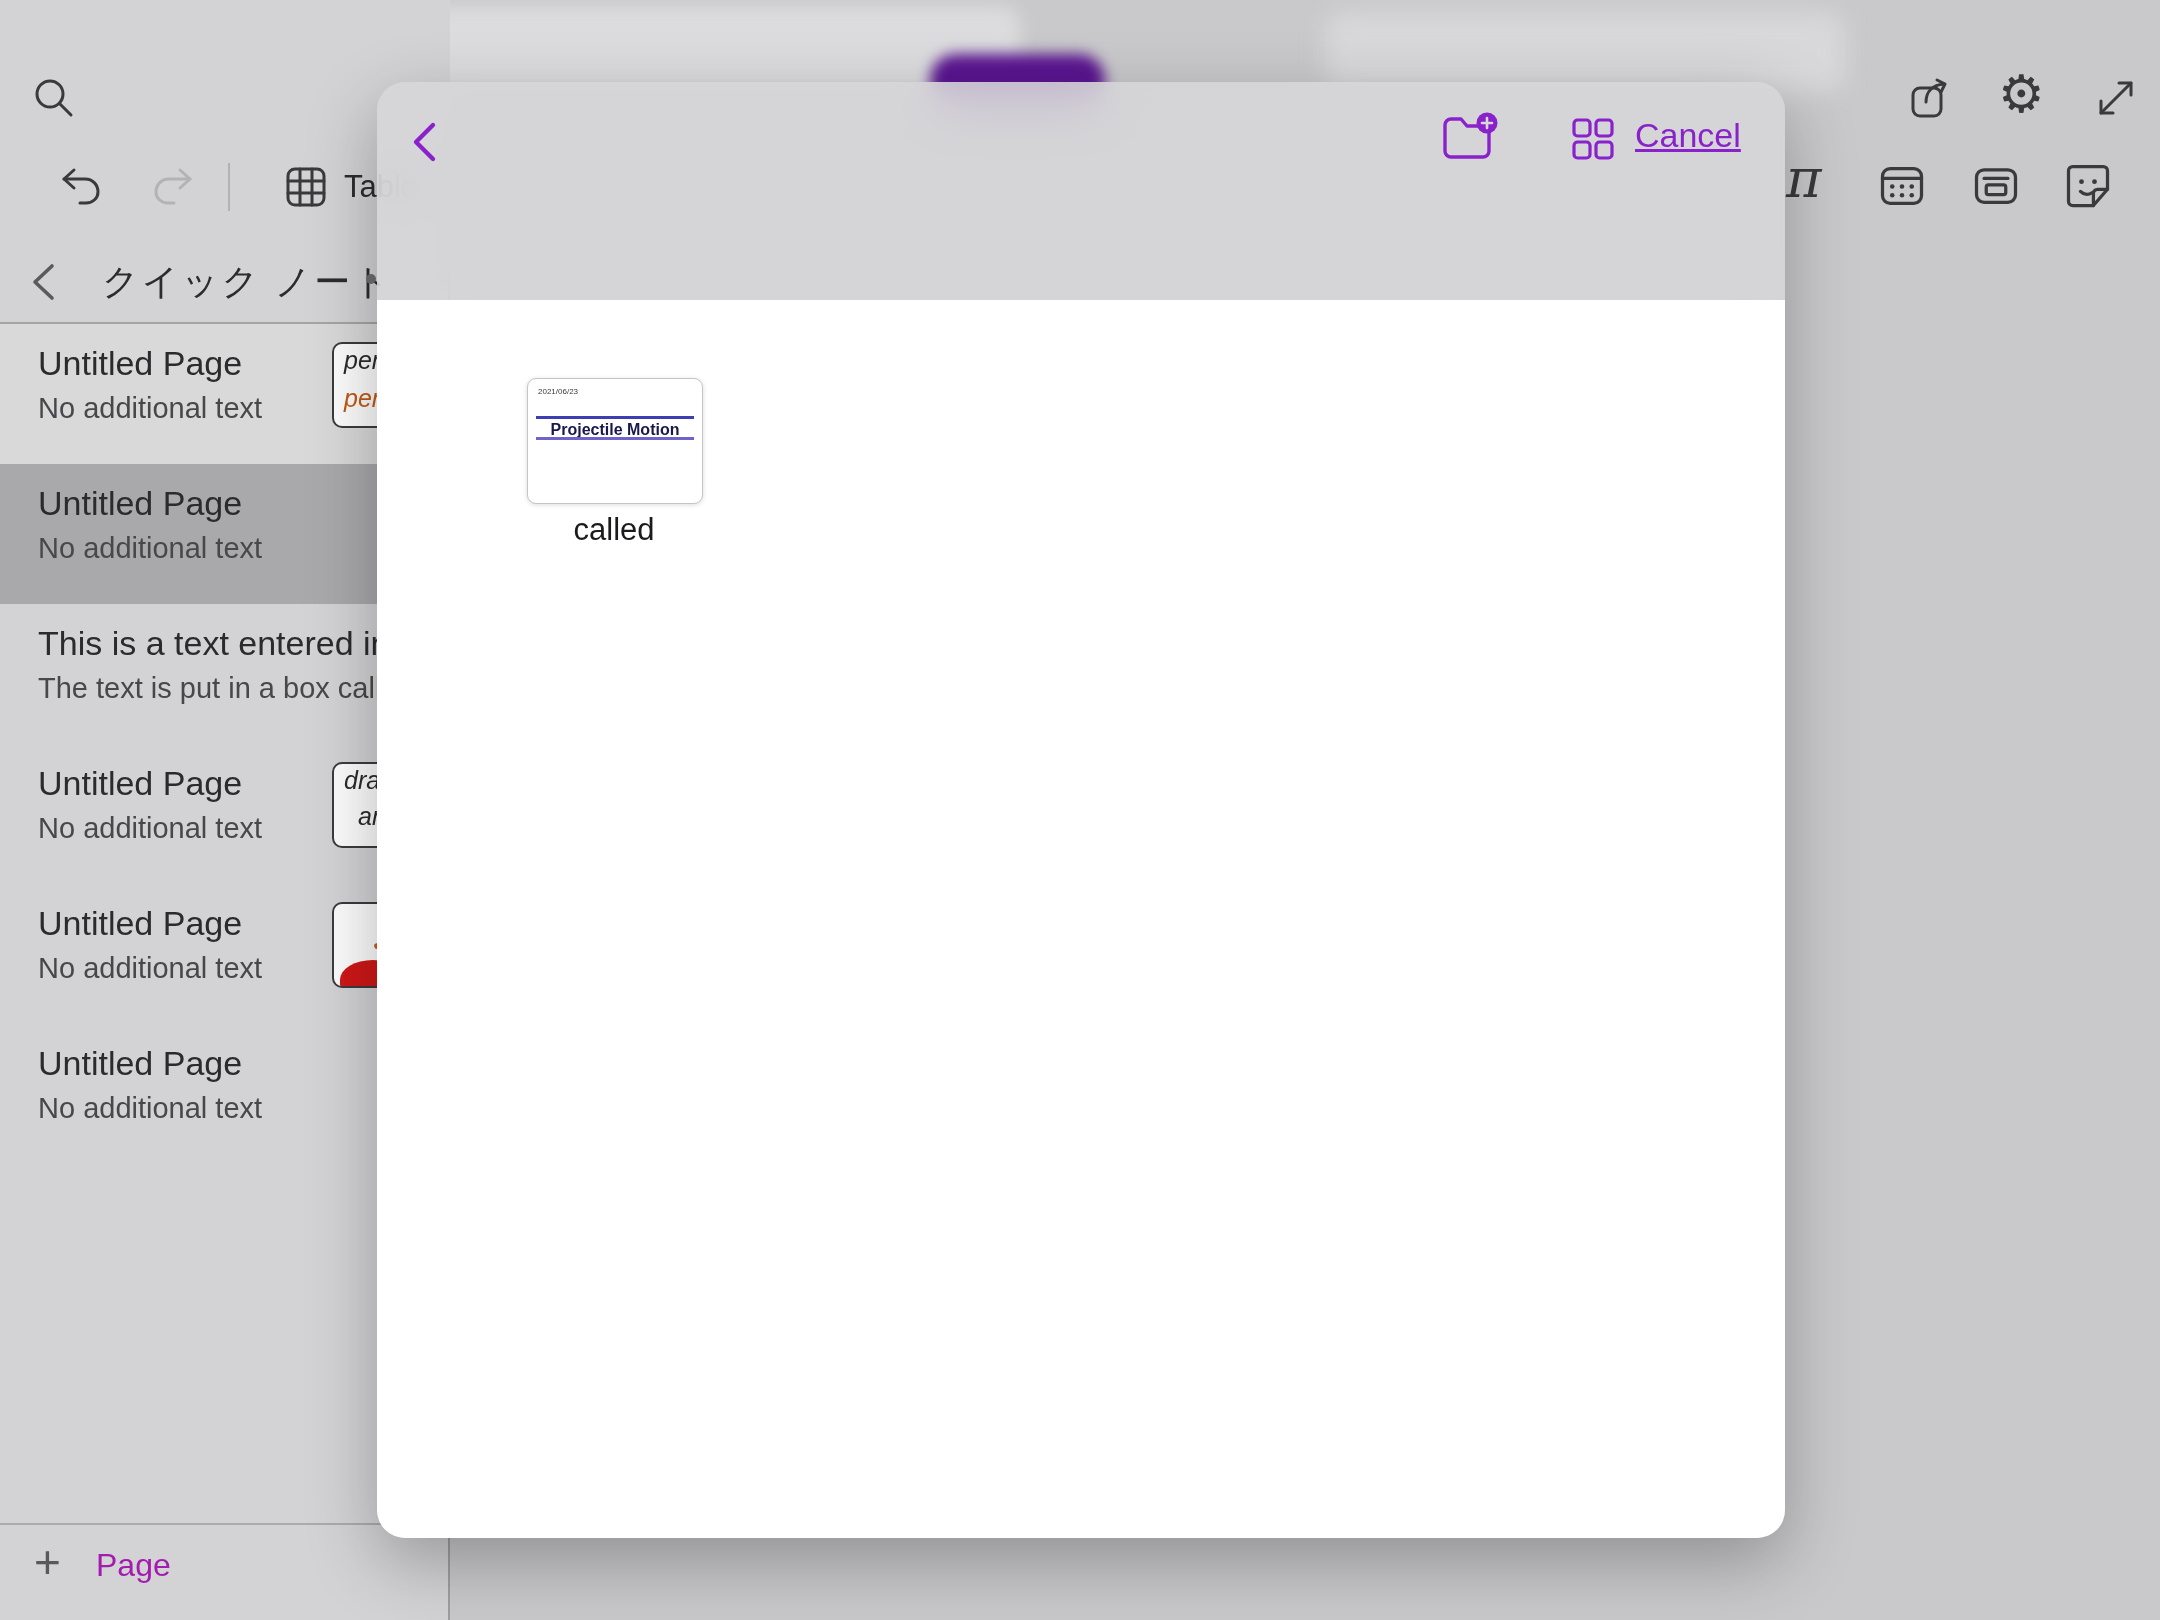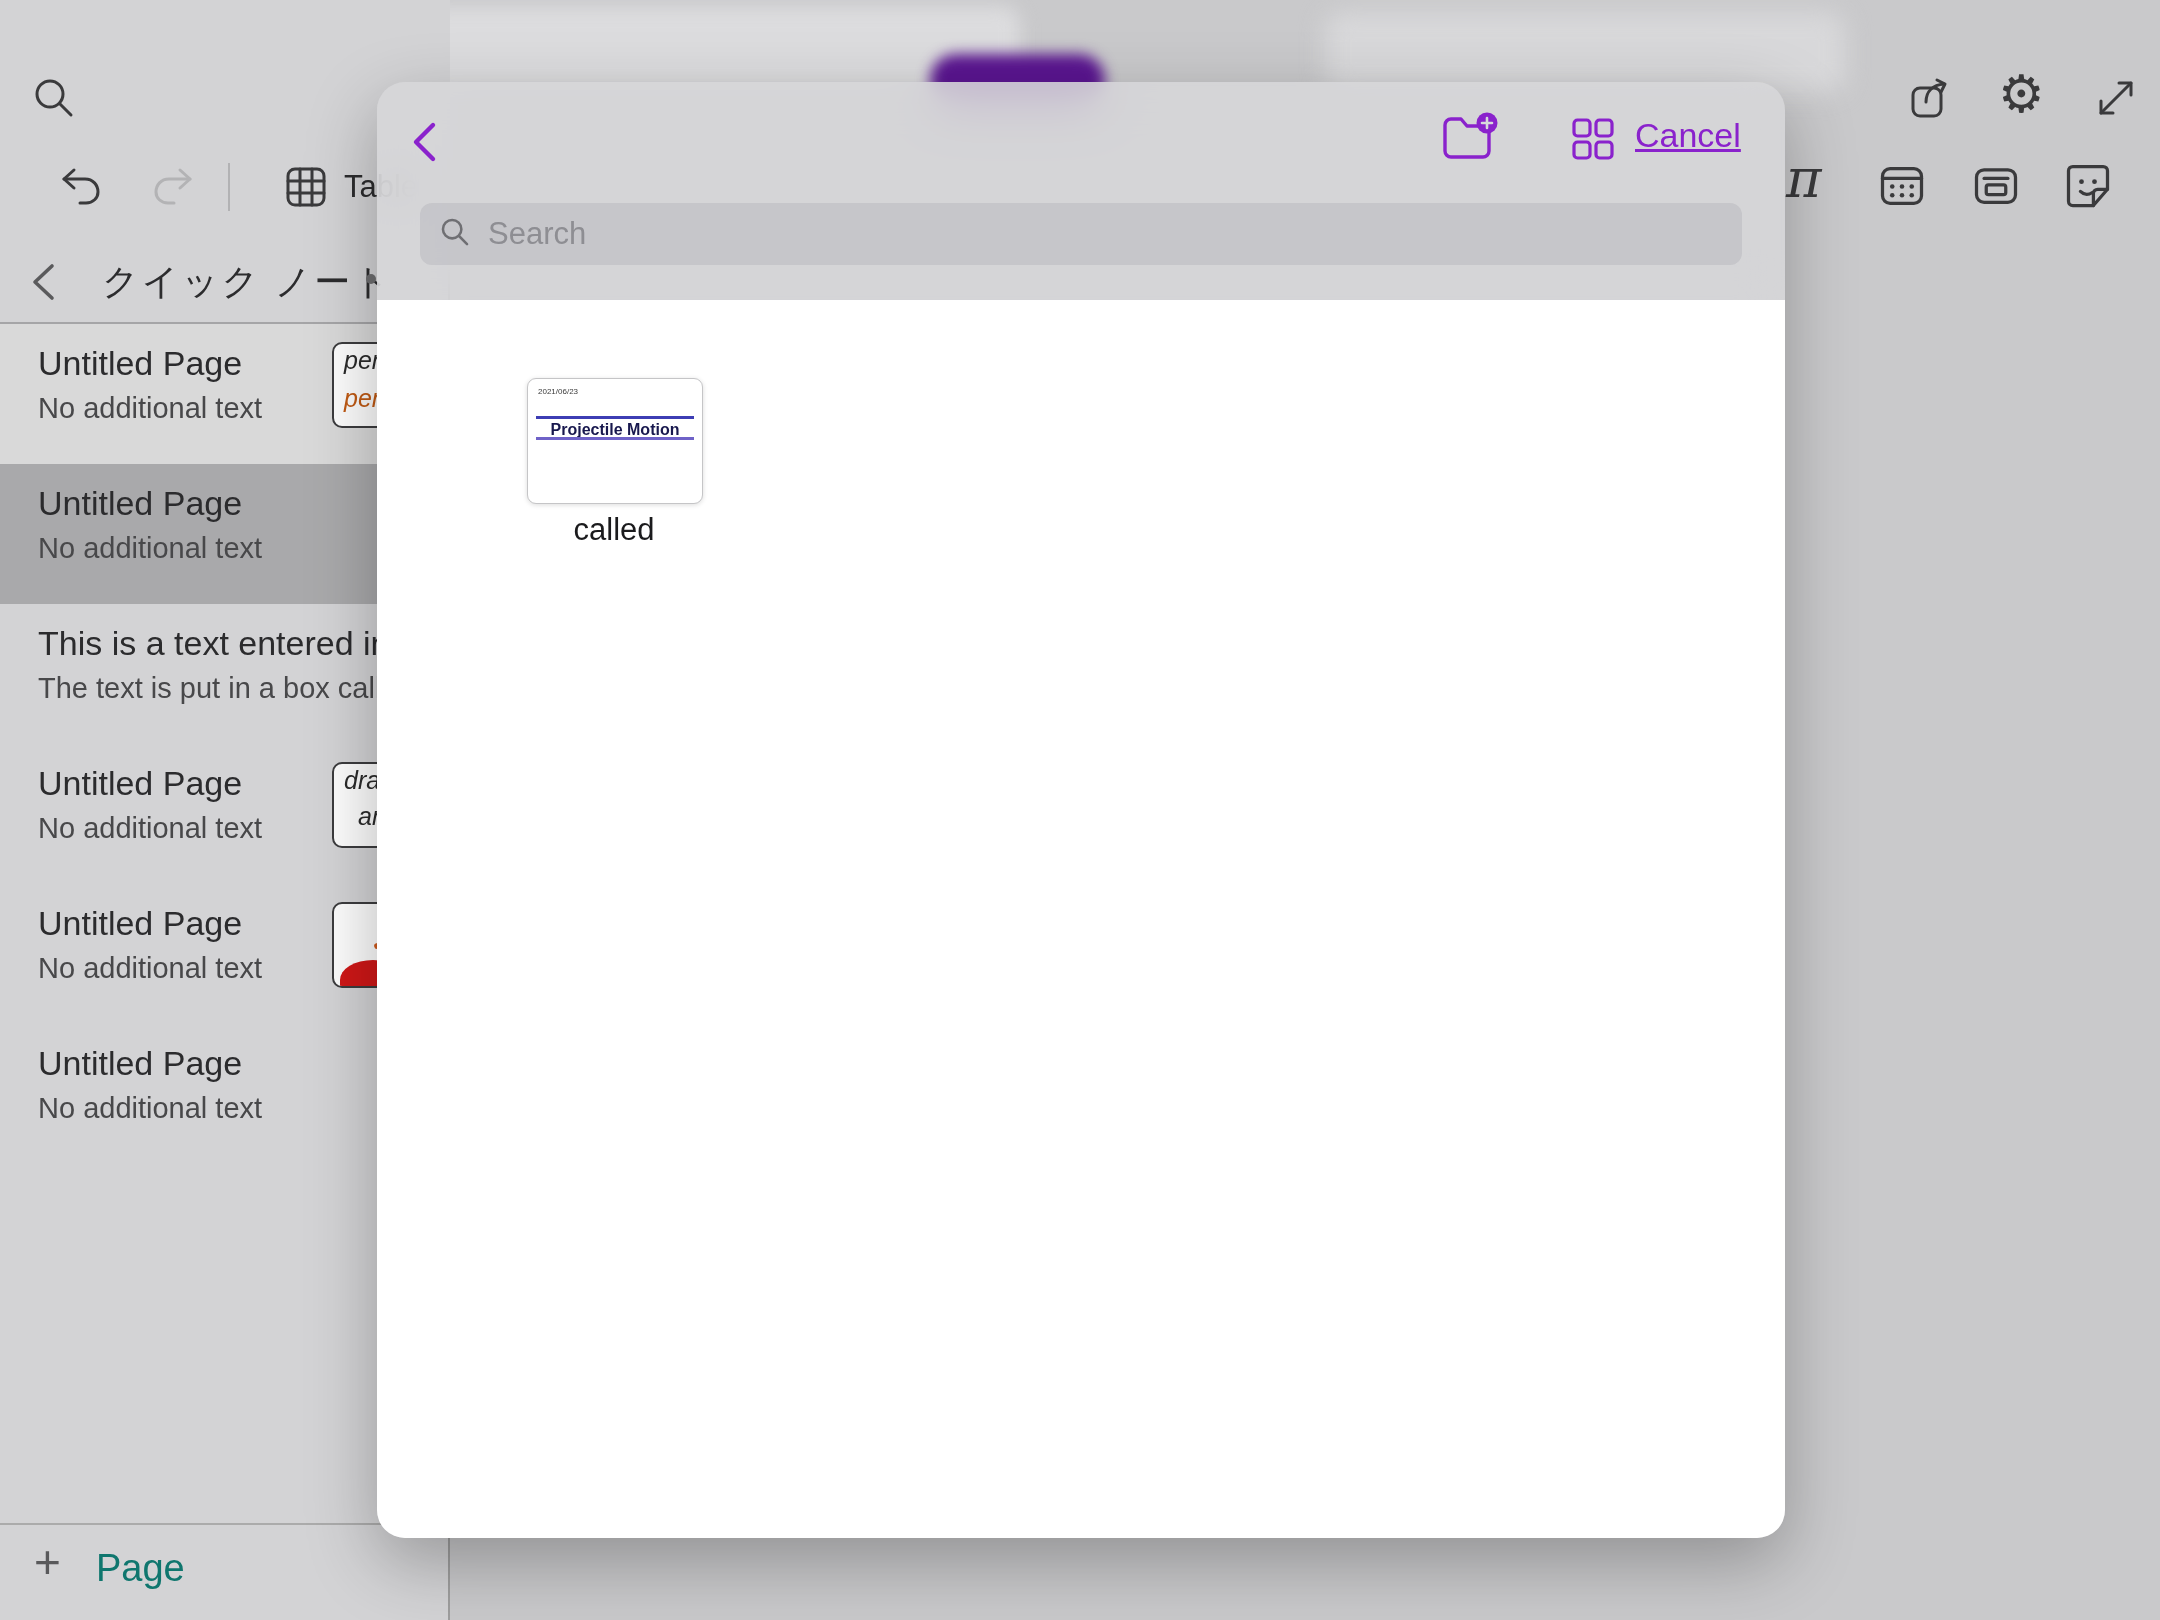--- a/index.html
+++ b/index.html
@@ -36,21 +36,21 @@
   .ink{position:absolute;left:10px;font-size:25px;font-style:italic;color:#2b2b2b;}
   .ink.l1{top:2px;}
   .ink.l2{top:40px;color:#c05a14;}
   .ink.c2{top:38px;left:24px;color:#2b2b2b;}
   .sketch-mark{position:absolute;left:48px;top:4px;width:4px;height:16px;background:#3a3a3a;border-radius:2px;}
   .sketch-dash{position:absolute;left:40px;top:38px;width:14px;height:6px;background:#d05c1e;border-radius:3px;transform:rotate(-15deg);}
   .sketch-arc{position:absolute;left:6px;bottom:-14px;width:66px;height:40px;background:#cf1717;border-radius:50% 50% 0 0;}
   .sb-footer{position:absolute;left:0;top:1523px;width:448px;height:97px;background:#d3d3d5;
              border-top:2px solid #ababab;z-index:3;}
   .plus-glyph{position:absolute;left:34px;top:14px;font-size:46px;font-weight:300;color:#59595b;line-height:1;}
-  .page-label{position:absolute;left:96px;top:22px;font-size:38px;color:#0f766e;}
+  .page-label{position:absolute;left:96px;top:22px;font-size:32px;color:#a21caf;}
   
   .modal{position:absolute;left:377px;top:82px;width:1408px;height:1456px;border-radius:28px;
          overflow:hidden;z-index:10;box-shadow:0 24px 70px rgba(0,0,0,0.28);}
   .modal-header{position:absolute;left:0;top:0;width:100%;height:218px;
                 background:rgba(214,214,217,0.86);backdrop-filter:blur(22px);-webkit-backdrop-filter:blur(22px);}
   .modal-body{position:absolute;left:0;top:218px;width:100%;height:1238px;background:#ffffff;}
   .back-btn{position:absolute;left:32px;top:38px;}
   .hdr-right-btn{position:absolute;background:none;border:none;padding:0;cursor:pointer;text-decoration:underline;}
   .cancel-btn{left:1258px;top:34px;font-size:34px;color:#8a22cc;}
   .accent-stroke{fill:none;stroke:#8a22cc;stroke-width:3.4;stroke-linecap:round;stroke-linejoin:round;}
@@ -305,27 +305,16 @@
                 <rect x="27" y="5" width="16" height="16" rx="3.5"></rect>
                 <rect x="5" y="27" width="16" height="16" rx="3.5"></rect>
                 <rect x="27" y="27" width="16" height="16" rx="3.5"></rect>
               </g>
             </svg>
         </span>
       </button>
 
       <button class="icon-btn hdr-right-btn cancel-btn">Cancel</button>
 
-      <div class="search-field">
-        <span>
-          <svg width="34" height="34" viewBox="0 0 48 48">
-              <g class="stroke" style="stroke:#6f6f73;stroke-width:3.6;">
-                <circle cx="20" cy="20" r="13"></circle>
-                <line x1="30" y1="30" x2="41" y2="41"></line>
-              </g>
-            </svg>
-        </span>
-        <input type="text" value="" placeholder="Search" style="">
-      </div>
     </div>
   </div>
 
 </div>
 
 </body></html>

